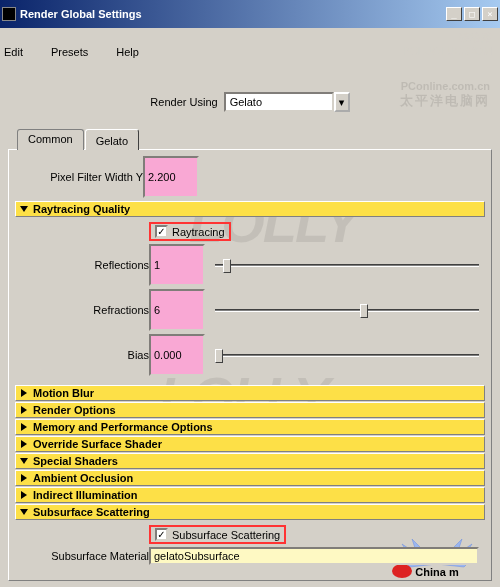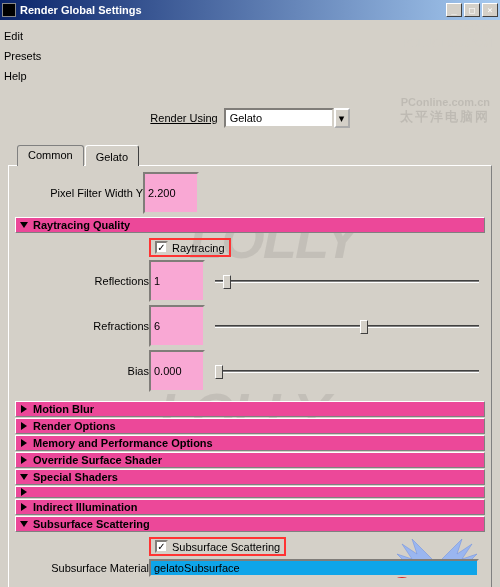--- a/index.html
+++ b/index.html
@@ -1,47 +1,47 @@
 <!DOCTYPE html>
 <html><head>
 <meta charset="utf-8">
 <style>
 * { box-sizing: border-box; margin: 0; padding: 0; font-family: Tahoma, sans-serif; font-size: 11px; }
 body { background: #d4d0c8; width: 500px; }
-.titlebar { background: linear-gradient(to right, #0a246a, #a6caf0); color: #fff; height: 20px; display: flex; align-items: center; padding: 0 2px; }
+.titlebar { background: linear-gradient(to right, #0a246a, #a6caf0); color: #fff; height: 28px; display: flex; align-items: center; padding: 0 2px; }
 .titlebar-icon { width: 14px; height: 14px; background: #000; border: 1px solid #888; margin-right: 4px; }
 .titlebar-text { flex: 1; font-weight: bold; color: #fff; }
 .titlebar-btn { width: 16px; height: 14px; background: #d4d0c8; border: 1px solid #fff; border-right-color: #404040; border-bottom-color: #404040; margin-left: 2px; display: flex; align-items: center; justify-content: center; font-family: monospace; font-size: 9px; }
-.menubar { display: flex; padding: 10px 4px; gap: 8px; flex-direction: column; }
+.menubar { display: flex; padding: 18px 4px; gap: 28px; }
 .menubar span { cursor: default; }
 .watermark-tr { position: absolute; right: 8px; top: 2px; color: #d4d0c8; font-size: 10px; text-align: right; }
 .content { padding: 8px; position: relative; }
 .row { display: flex; align-items: center; gap: 6px; margin-bottom: 6px; }
-.row-label { text-align: left; flex-shrink: 0; text-decoration: underline; }
+.row-label { text-align: left; flex-shrink: 0; }
 .dropdown { display: flex; height: 20px; }
 .dropdown-field { background: #fff; border: 2px inset #d4d0c8; width: 110px; padding: 1px 4px; display: flex; align-items: center; }
 .dropdown-btn { width: 16px; background: #d4d0c8; border: 2px outset #fff; display: flex; align-items: center; justify-content: center; }
 .tabs { display: flex; margin-top: 12px; position: relative; top: 1px; z-index: 2; margin-left: 9px; }
 .tab { padding: 3px 10px; background: #d4d0c8; border: 1px solid #808080; border-bottom: none; border-top-left-radius: 3px; border-top-right-radius: 3px; margin-right: 1px; cursor: pointer; }
 .tab.active { background: #d4d0c8; border-color: #fff #404040 #d4d0c8 #fff; position: relative; z-index: 3; padding-top: 5px; }
 .panel { border: 1px solid #808080; border-top-color: #fff; border-left-color: #fff; padding: 6px; position: relative; z-index: 1; }
 .field-row { display: flex; align-items: center; margin-bottom: 3px; }
 .field-label { width: 128px; text-align: right; }
 .num-input { background: #f9a8d4; border: 2px inset #d4d0c8; width: 56px; height: 18px; padding: 19px 3px; display: flex; align-items: center; }
-.collapsible { display: flex; align-items: center; background: #ec4899; border: 1px solid #808080; border-top-color: #fff; border-left-color: #fff; padding: 1px 2px; margin-bottom: 1px; font-weight: bold; gap: 3px; cursor: pointer; }
+.collapsible { display: flex; align-items: center; background: #fde047; border: 1px solid #808080; border-top-color: #fff; border-left-color: #fff; padding: 1px 2px; margin-bottom: 1px; font-weight: bold; gap: 3px; cursor: pointer; }
 .collapsible.expanded .arrow { transform: rotate(90deg); }
 .arrow { display: inline-block; width: 0; height: 0; border-top: 4px solid transparent; border-bottom: 4px solid transparent; border-left: 6px solid #000; margin: 0 3px; }
 .arrow.down { transform: rotate(90deg); }
 .section-body { padding: 4px 6px 6px 6px; }
 .checkbox { width: 13px; height: 13px; background: #fff; border: 2px inset #d4d0c8; display: inline-flex; align-items: center; justify-content: center; font-size: 10px; line-height: 1; }
 .red-box { border: 2px solid #f33; padding: 1px 4px; display: inline-flex; align-items: center; gap: 4px; }
 .slider-track { position: relative; flex: 1; height: 18px; margin-left: 10px; }
 .slider-groove { position: absolute; left: 0; right: 0; top: 8px; height: 3px; background: #808080; border-top: 1px solid #404040; border-bottom: 1px solid #fff; }
 .slider-thumb { position: absolute; top: 3px; width: 8px; height: 14px; background: #d4d0c8; border: 1px solid #404040; border-top-color: #fff; border-left-color: #fff; }
-.text-input { background: #0ea5e9; border: 2px inset #d4d0c8; height: 18px; padding: 1px 3px; display: flex; align-items: center; flex: 1; }
+.text-input { background: #fef9c3; border: 2px inset #d4d0c8; height: 18px; padding: 1px 3px; display: flex; align-items: center; flex: 1; }
 .close-btn { padding: 4px; border: 1px solid #808080; text-align: center; cursor: pointer; }
 .bg-lolly { position: absolute; color: rgba(0,0,0,0.08); font-size: 56px; font-weight: 900; font-style: italic; letter-spacing: -2px; pointer-events: none; z-index: -1; margin-top: 14px; }
 .bg1 { top: 26px; left: 180px; }
 .bg2 { top: 200px; left: 150px; }
 .pconline { position: absolute; right: 10px; top: 4px; color: rgba(0,0,0,0.1); font-size: 12px; font-weight: bold; text-align: right; }
 .pconline .cn { font-size: 13px; letter-spacing: 2px; }
 .wing-badge { position: absolute; bottom: 8px; right: 8px; width: 110px; height: 50px; pointer-events: none; }
 </style>
 </head>
 <body>
@@ -147,20 +147,21 @@
     <div class="collapsible">
         <span class="arrow"></span>
         <span>Override Surface Shader</span>
       </div>
     <div class="collapsible expanded">
         <span class="arrow down"></span>
         <span>Special Shaders</span>
       </div>
     <div class="collapsible">
         <span class="arrow"></span>
+        <span>Ambient Occlusion</span>
       </div>
     <div class="collapsible">
         <span class="arrow"></span>
         <span>Indirect Illumination</span>
       </div>
     <div class="collapsible expanded">
         <span class="arrow down"></span>
         <span>Subsurface Scattering</span>
       </div>
     <div class="section-body">

